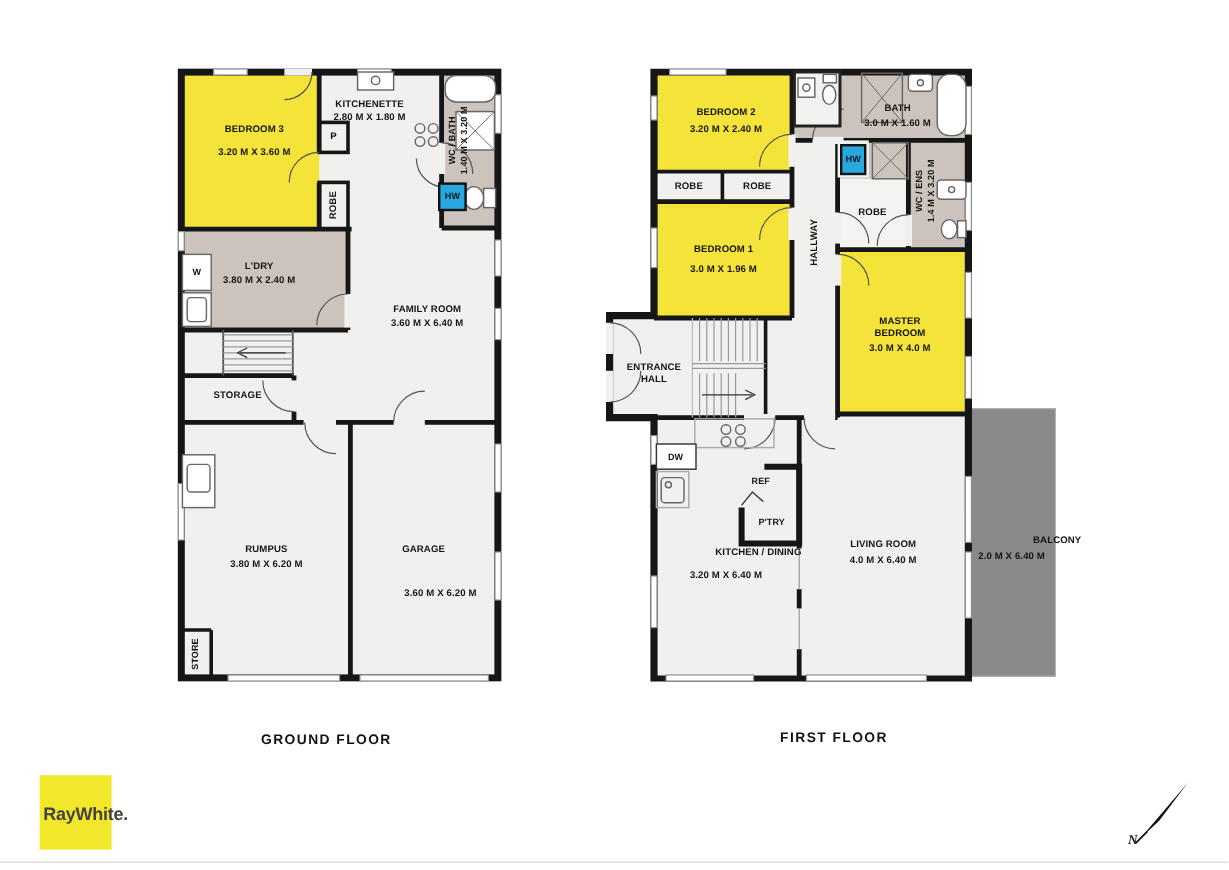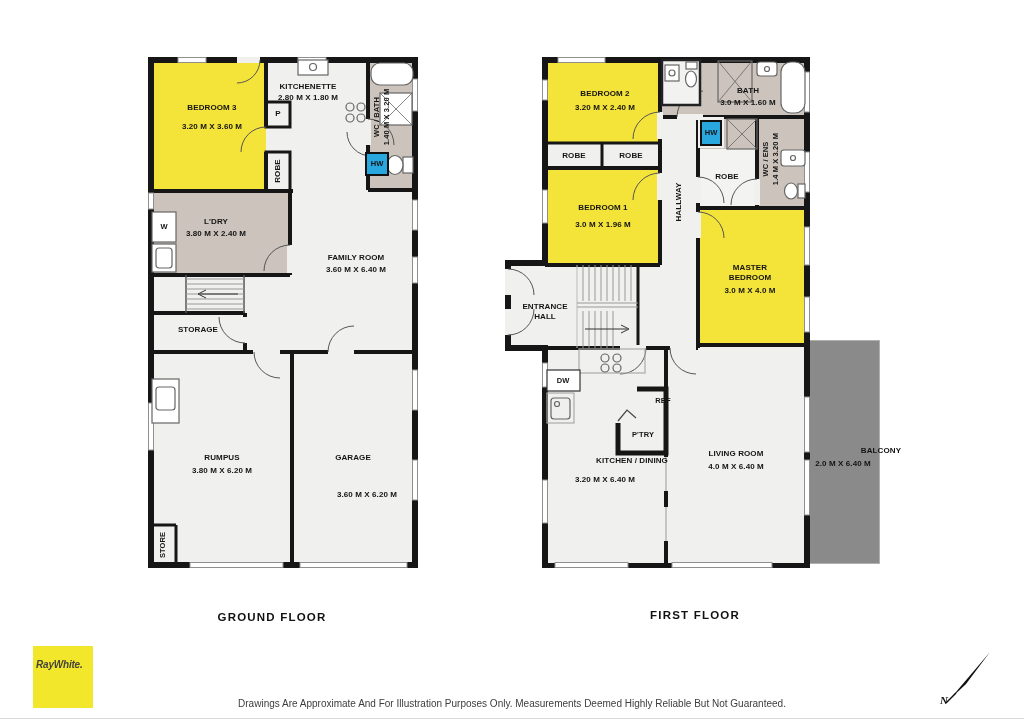--- a/index.html
+++ b/index.html
@@ -15,22 +15,22 @@
   .lbl.v{transform:translate(-50%,-50%) rotate(-90deg);}
   .lbl.tiny{font-size:7.5px;}
   .lbl.wrap60{white-space:normal;width:64px;}
   .lbl.wrap56{white-space:normal;width:58px;}
   .caption{position:absolute;transform:translate(-50%,-50%);font-weight:bold;font-size:11.5px;
            letter-spacing:1.2px;color:#111;white-space:nowrap;}
   .disclaimer{position:absolute;transform:translate(-50%,-50%);font-size:10px;color:#3d3d3d;
               white-space:nowrap;}
   .logo{position:absolute;left:33px;top:646px;width:60px;height:62px;background:#F3E72C;
         z-index:10;}
-  .logo-text{position:absolute;left:3px;top:13px;font-weight:bold;font-style:italic;
-             font-size:10px;color:#44443c;letter-spacing:-0.2px;}
+  .logo-text{position:absolute;left:3px;top:24px;font-weight:bold;
+             font-size:15px;color:#44443c;letter-spacing:-0.2px;}
   .north{position:absolute;left:938px;top:646px;width:64px;height:64px;}
   .north-n{position:absolute;left:2px;top:48px;font-style:italic;font-weight:bold;
            font-size:11px;font-family:"Liberation Serif",serif;color:#111;}
   .bottom-rule{position:absolute;left:0;top:718px;width:1024px;height:1px;background:#d9d9d9;}
 </style>
 </head>
 <body>
 
 <div class="canvas">
 
@@ -287,35 +287,34 @@
       <div>WC / ENS</div>
       <div>1.4 M X 3.20 M</div>
     </div>
     <div class="lbl" style="left:222px;top:120px;">ROBE</div>
     <div class="lbl wrap60" style="left:245px;top:216px;">MASTER BEDROOM</div>
     <div class="lbl" style="left:245px;top:234px;">3.0 M X 4.0 M</div>
     <div class="lbl wrap56" style="left:40px;top:255px;">ENTRANCE HALL</div>
     <div class="lbl" style="left:88px;top:404px;margin-left:39px;">KITCHEN / DINING</div>
     <div class="lbl" style="left:100px;top:423px;">3.20 M X 6.40 M</div>
     <div class="lbl tiny" style="left:58px;top:324px;">DW</div>
-    <div class="lbl tiny" style="left:158px;top:344px;">REF</div>
+    <div class="lbl tiny" style="left:129px;top:344px;">REF</div>
     <div class="lbl tiny" style="left:138px;top:378px;">P'TRY</div>
     <div class="lbl" style="left:231px;top:397px;">LIVING ROOM</div>
     <div class="lbl" style="left:231px;top:410px;">4.0 M X 6.40 M</div>
     <div class="lbl" style="left:338px;top:394px;margin-left:38px;">BALCONY</div>
     <div class="lbl" style="left:338px;top:407px;">2.0 M X 6.40 M</div>
   </section>
 
   <div class="caption" style="left:272px;top:617px;">GROUND FLOOR</div>
   <div class="caption" style="left:695px;top:615px;">FIRST FLOOR</div>
 
   <div class="logo">
     <div class="logo-text">RayWhite.</div>
   </div>
-  <div class="disclaimer" style="left:512px;top:703px;">Drawings Are Approximate And For Illustration Purposes Only. Measurements Deemed Highly Reliable But Not Guaranteed.</div>
 
   <div class="north">
     <svg width="64" height="64" viewBox="0 0 64 64">
       <polygon points="52,6 12,53 28,38" fill="#111"></polygon>
       <path d="M18 47L8 57" stroke="#111" stroke-width="1.5" fill="none"></path>
     </svg>
     <span class="north-n">N</span>
   </div>
 
   <div class="bottom-rule"></div>

